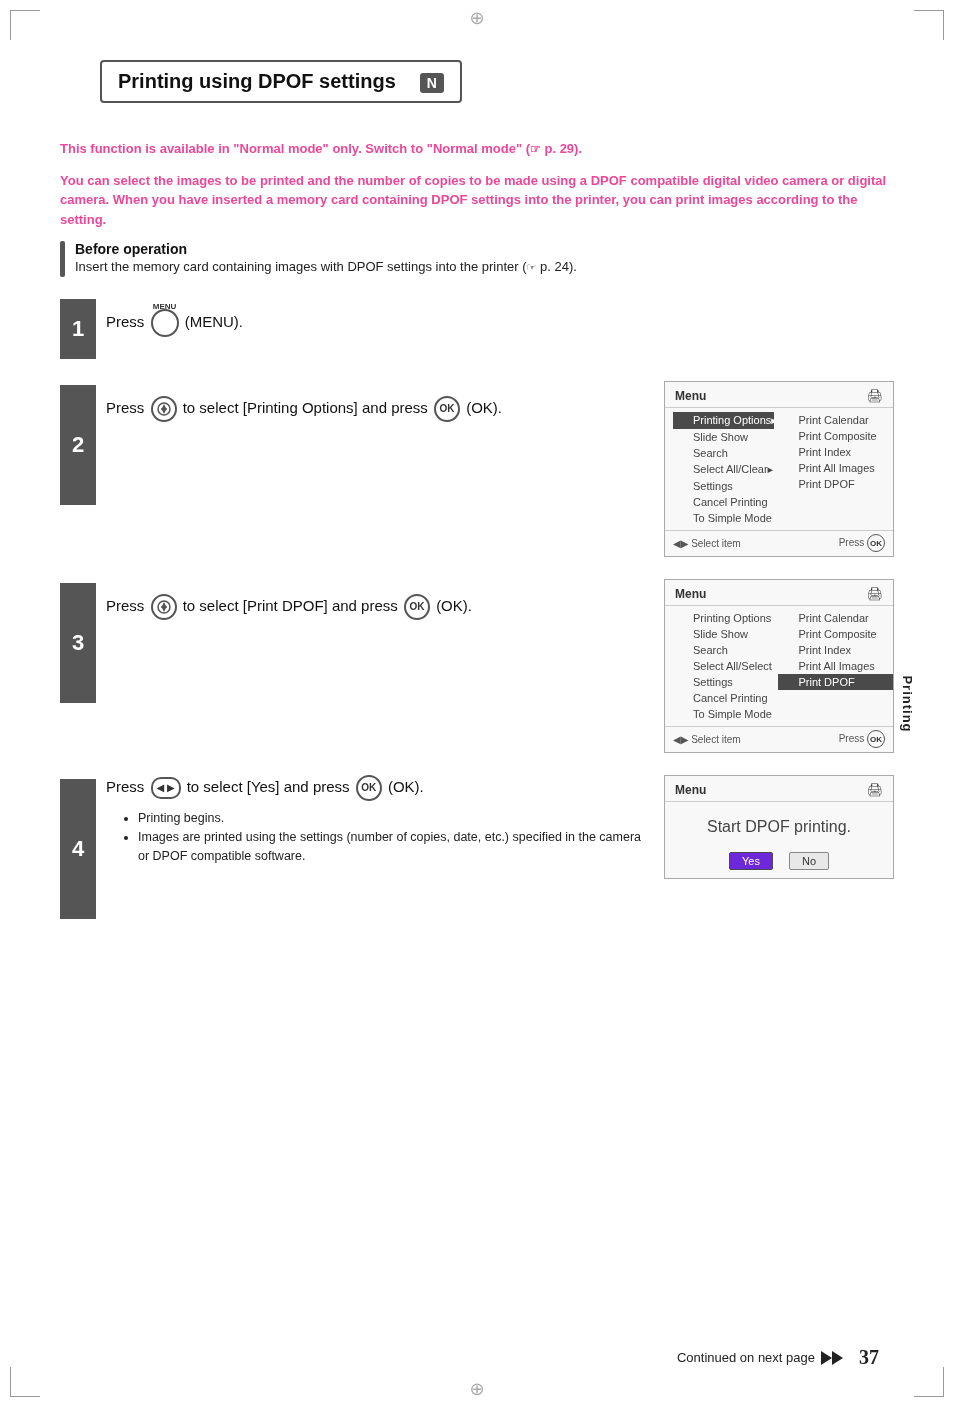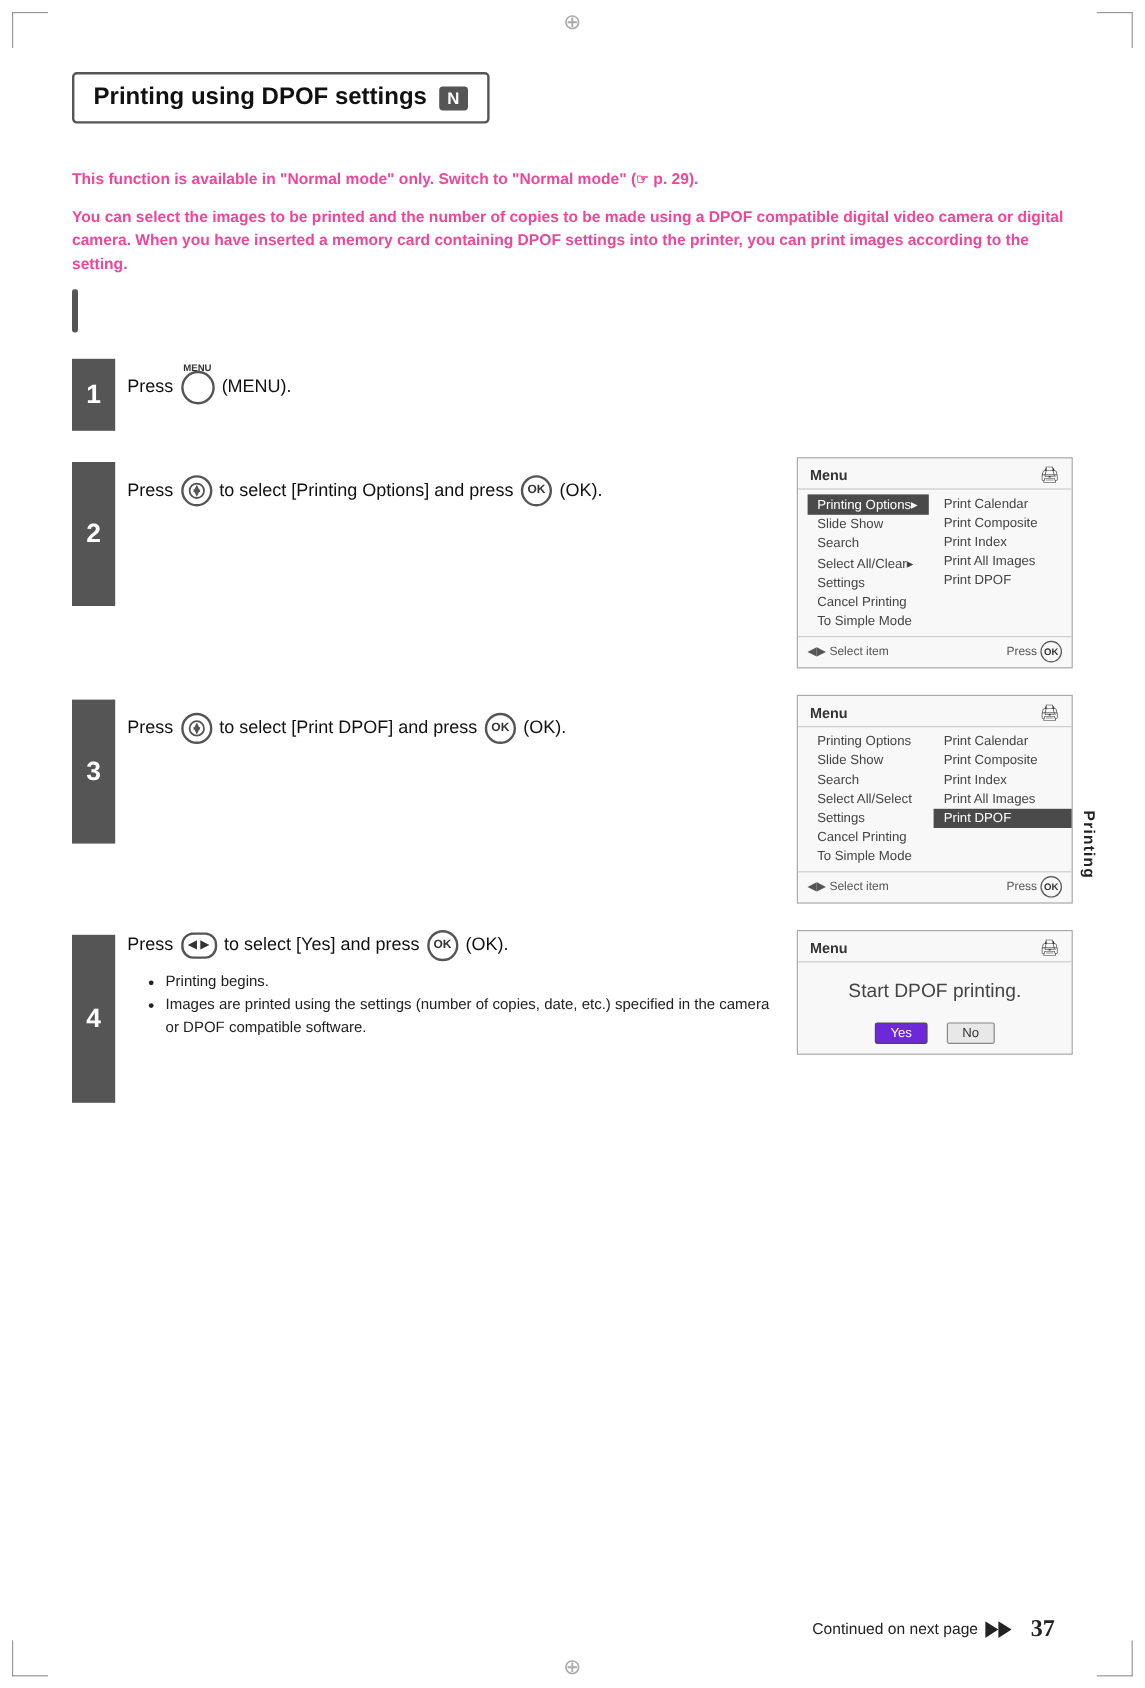--- a/index.html
+++ b/index.html
@@ -59,23 +59,24 @@
       letter-spacing: 1px;
       white-space: nowrap;
     }
 
     
     .title-box {
       border: 2px solid #555;
       border-radius: 4px;
       padding: 8px 16px;
       display: inline-flex;
-      align-items: center;
-      gap: 10px;
+      align-items: flex-end;
+      gap: 24px;
       margin-bottom: 18px;
+      margin-left: 40px;
     }
     .title-text {
       font-size: 20px;
       font-weight: bold;
       color: #111;
     }
     .title-badge {
       background: #555;
       color: #fff;
       font-size: 14px;
@@ -240,21 +241,21 @@
     }
     .screen-col-left {
       width: 48%;
       padding-left: 8px;
     }
     .screen-col-right {
       width: 52%;
       padding-left: 4px;
     }
     .screen-item {
-      padding: 2px 8px;
+      padding: 2px 20px;
       font-size: 11px;
       color: #444;
       white-space: nowrap;
     }
     .screen-item.active {
       background: #4a4a4a;
       color: #fff;
     }
     .screen-item.right-active {
       background: #4a4a4a;
@@ -395,20 +396,24 @@
       <span class="title-text">Printing using DPOF settings</span>
       <span class="title-badge">N</span>
     </div>
   </div>
 
   <p class="intro-text">This function is available in "Normal mode" only. Switch to "Normal mode" (<span style="font-size:12px;">☞</span> p. 29).</p>
   <p class="intro-text">You can select the images to be printed and the number of copies to be made using a DPOF compatible digital video camera or digital camera. When you have inserted a memory card containing DPOF settings into the printer, you can print images according to the setting.</p>
 
   <div class="before-op-container">
     <div class="before-op-bar"></div>
+    <div class="before-op-content">
+      <div class="before-op-title">Before operation</div>
+      <div class="before-op-text">Insert the memory card containing images with DPOF settings into the printer (<span style="font-size:11px;">☞</span> p. 24).</div>
+    </div>
   </div>
 
   <div class="step-row">
     <div class="step-number-box">1</div>
     <div class="step-content">
       <div class="step-instruction">
         <span>Press </span>
         <span class="btn-icon-menu" style="position:relative; display:inline-flex; align-items:center; justify-content:center; width:28px; height:28px; border-radius:50%; border:2px solid #555; vertical-align:middle; margin:0 2px;">
           <span style="position:absolute;top:-10px;left:50%;transform:translateX(-50%);font-size:8px;color:#333;white-space:nowrap;">MENU</span>
         </span>

